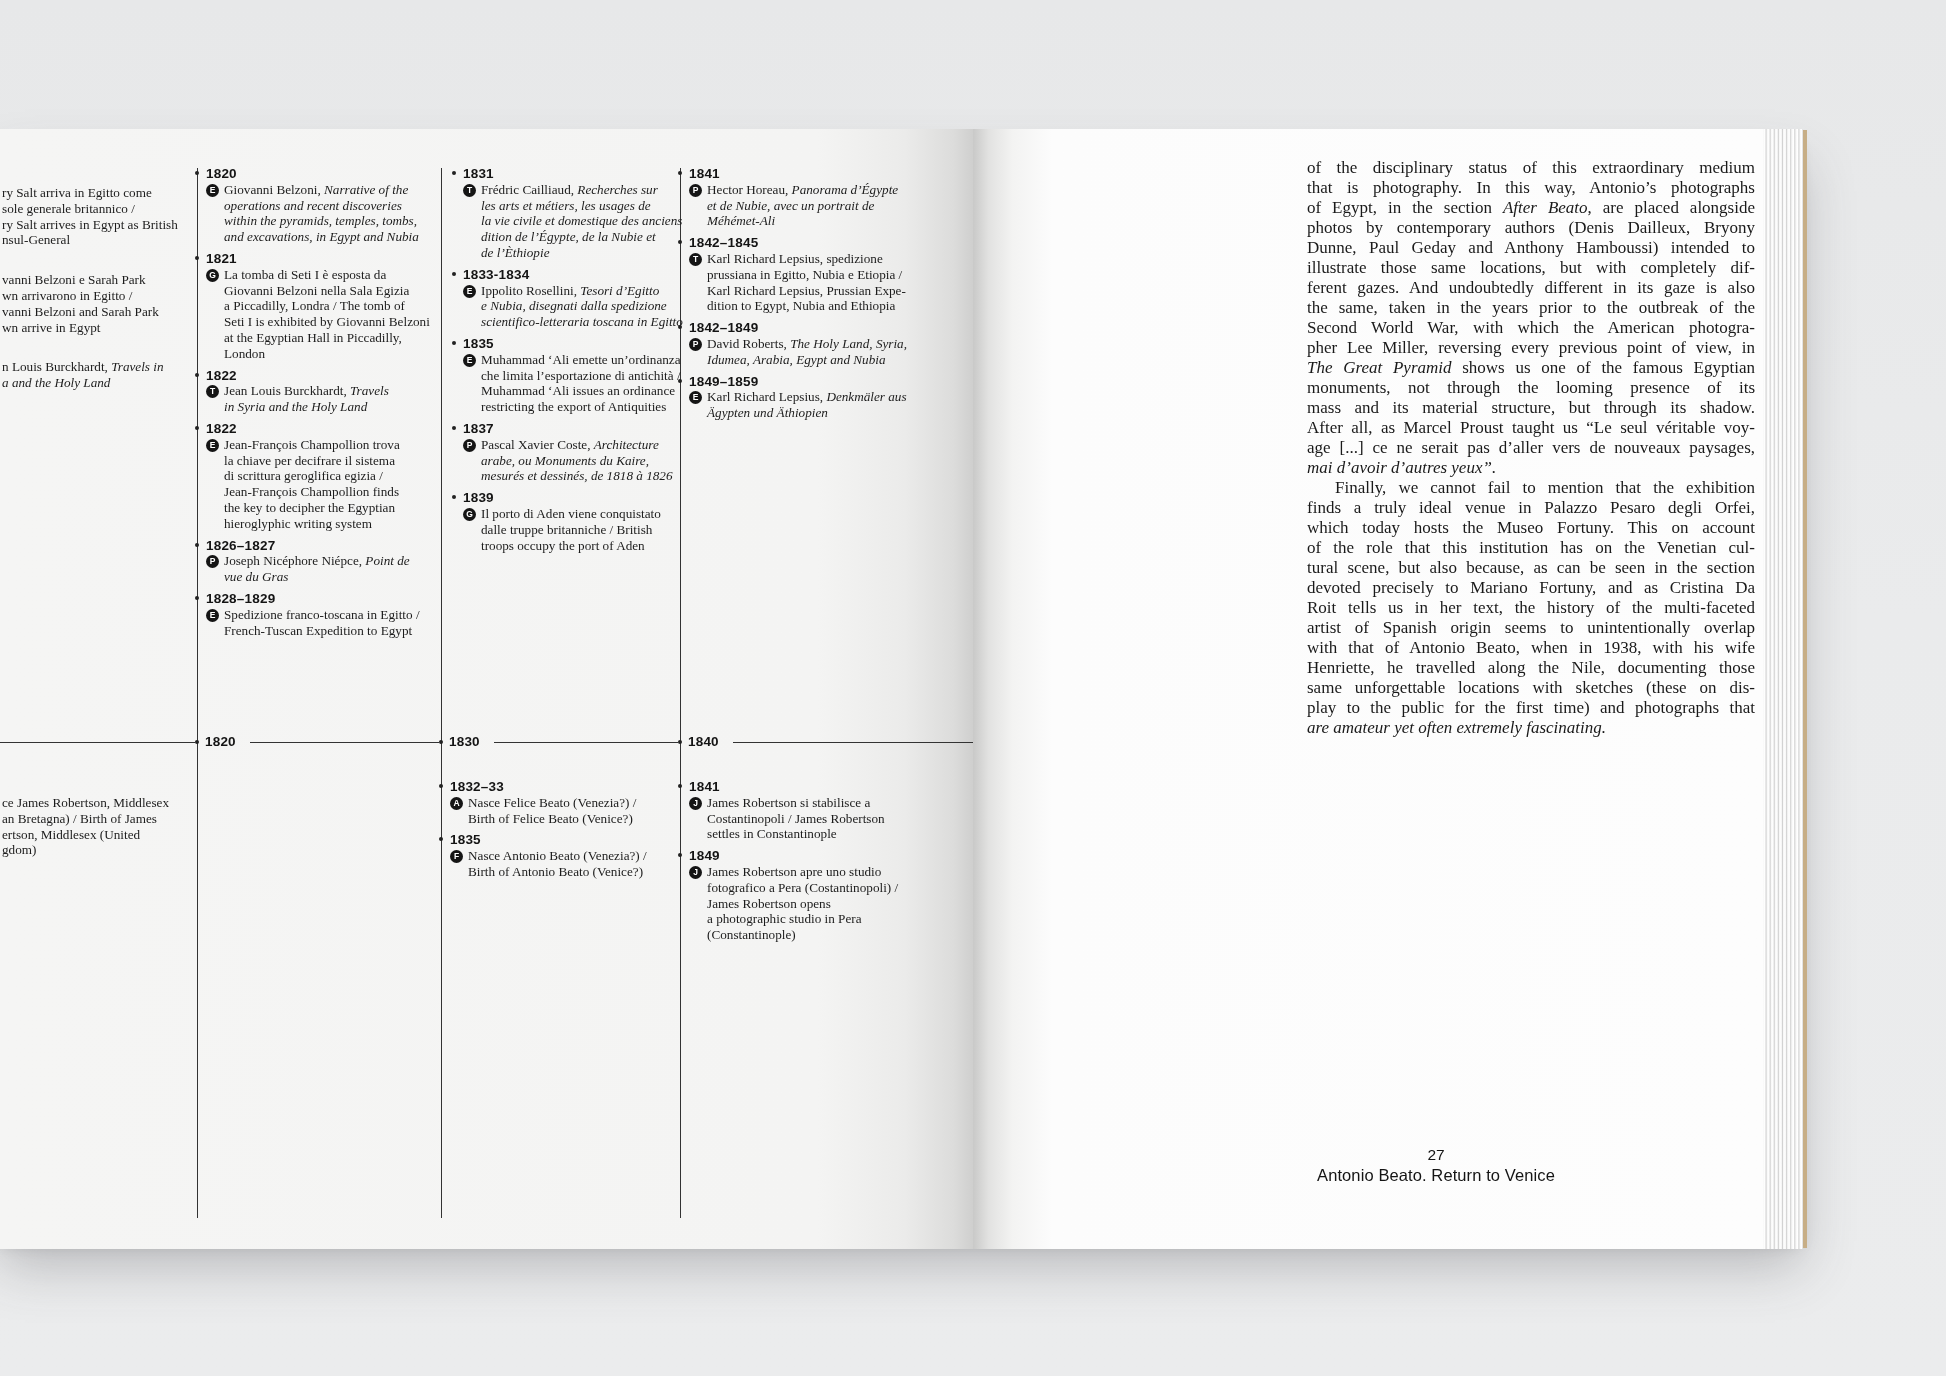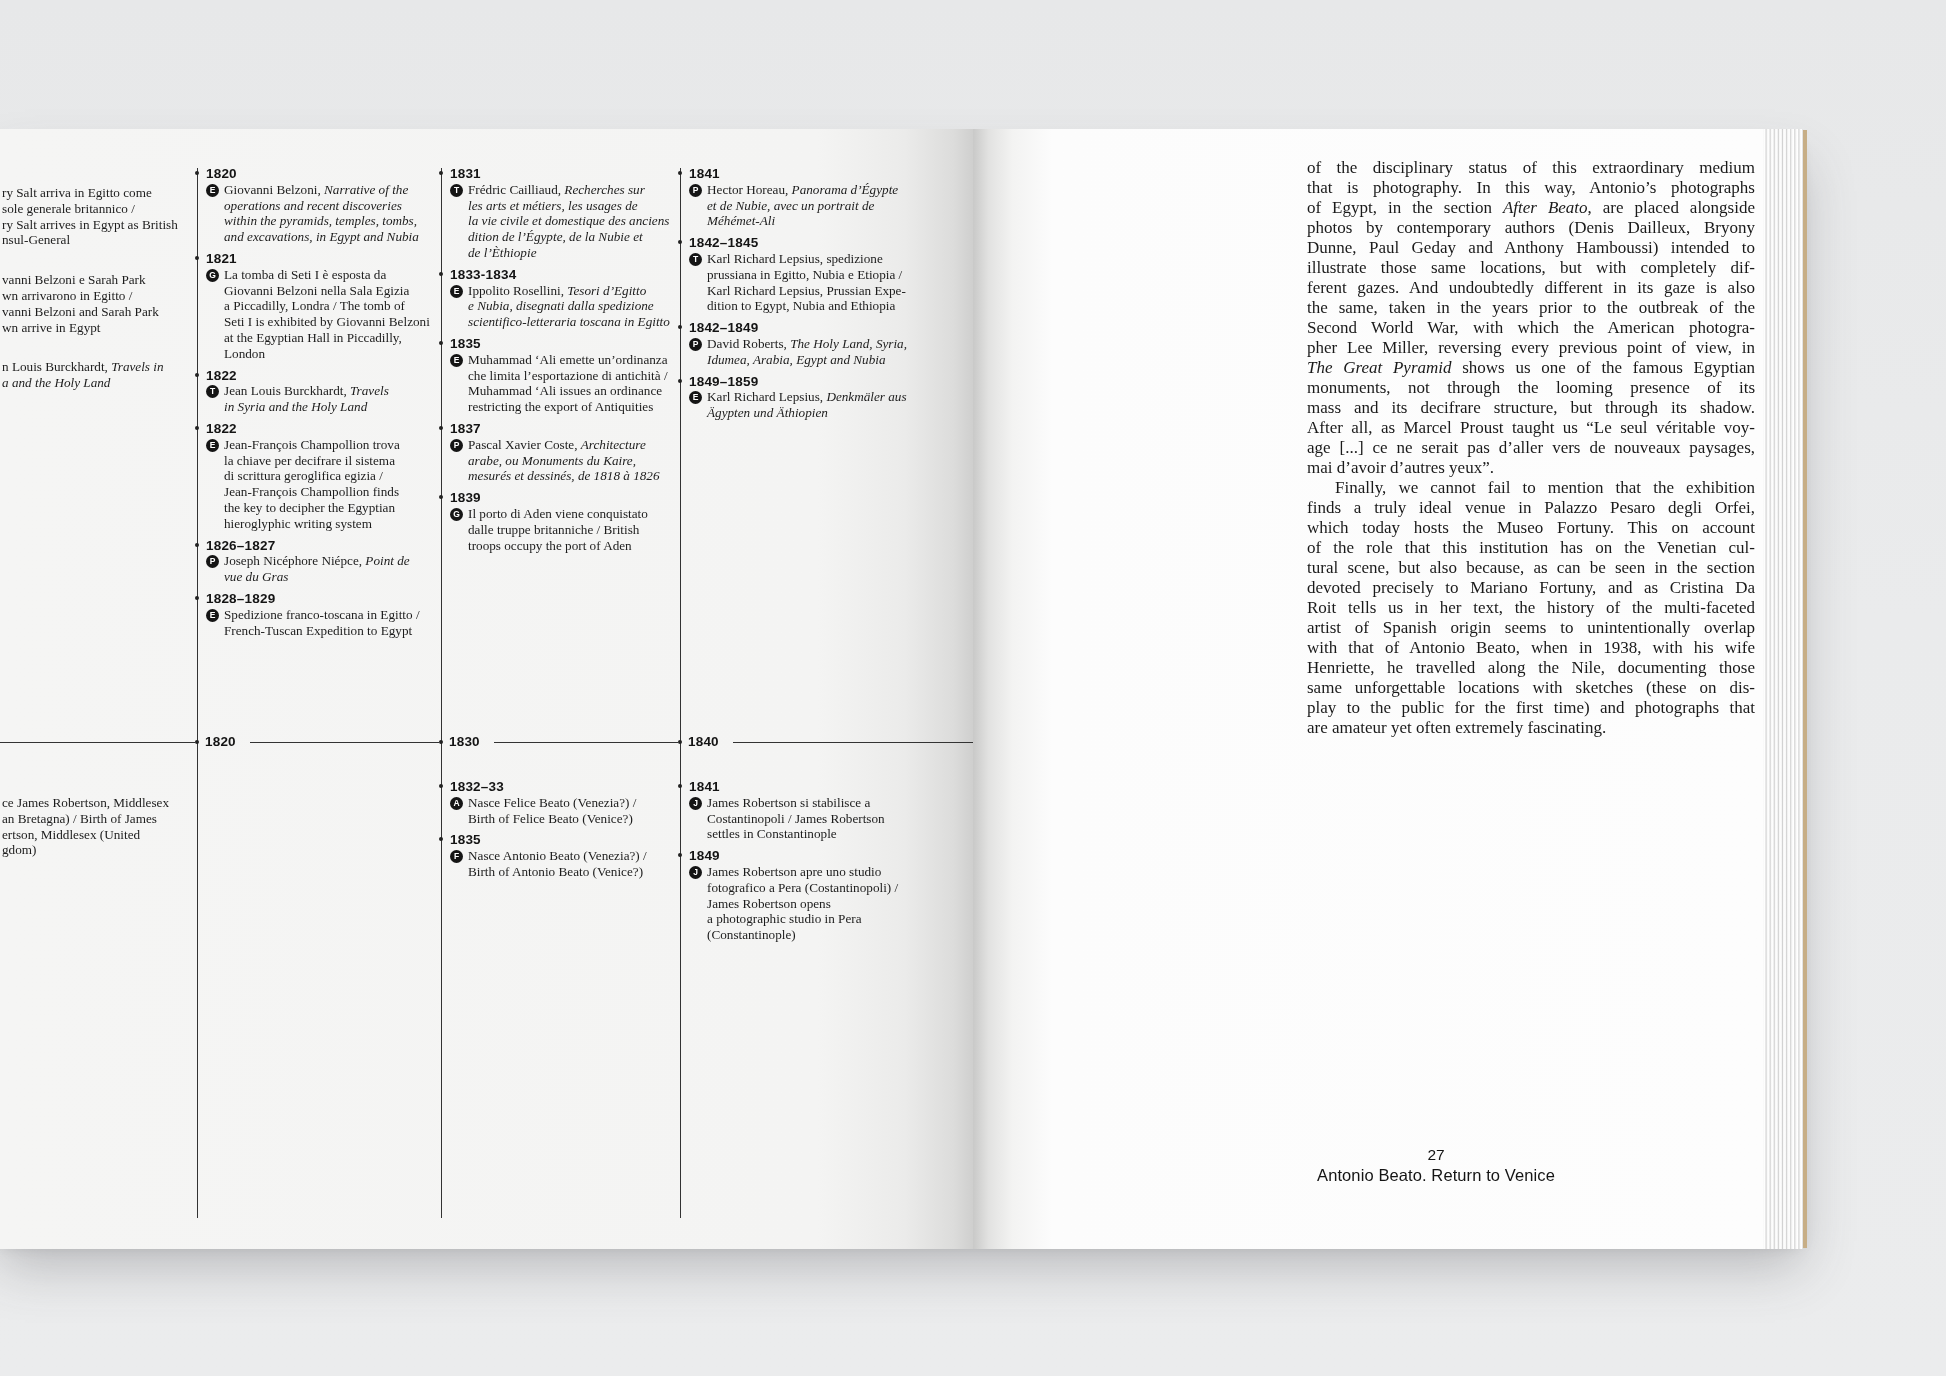--- a/index.html
+++ b/index.html
@@ -19,40 +19,40 @@
   
   .vline{position:absolute;width:1px;background:#333;}
   .hseg{position:absolute;height:1px;background:#333;top:742px;}
   .axis-dot{position:absolute;width:4px;height:4px;border-radius:50%;background:#222;top:740px;}
   .axis-year{position:absolute;top:734px;font:700 13.5px/16px "Liberation Sans",sans-serif;color:#141414;letter-spacing:.2px;}
   
   .tcol{position:absolute;width:252px;}
   .tcol.lined{padding-left:9px;}
   #top-col-1{left:2px;top:185px;}
   #top-col-2{left:197px;top:166px;}
-  #top-col-3{left:441px;top:166px;}
+  #top-col-3{left:454px;top:166px;}
   #top-col-4{left:680px;top:166px;}
   #bot-col-1{left:2px;top:795px;}
   #bot-col-2{left:441px;top:779px;}
   #bot-col-3{left:680px;top:779px;}
   .entry{position:relative;margin-bottom:6px;}
   .tcol.cut .entry{margin-bottom:24px;}
   .entry-year{position:relative;font:700 13.5px/15.8px "Liberation Sans",sans-serif;color:#141414;letter-spacing:.2px;}
   .year-dot{position:absolute;left:-11px;top:5px;width:4px;height:4px;border-radius:50%;background:#222;}
   .entry-body{position:relative;padding-left:18px;font:13.2px/15.8px "Liberation Serif",serif;color:#1c1c1c;}
   .tcol.cut .entry-body{padding-left:0;}
   .cat-icon{position:absolute;left:0;top:2px;width:13px;height:13px;border-radius:50%;background:#151515;
             color:#fff;font:700 8.5px/13px "Liberation Sans",sans-serif;text-align:center;}
   .tline{white-space:nowrap;}
   .it{font-style:italic;}
   
   .body-text{position:absolute;left:1307px;top:158px;width:448px;
              font:17px/20px "Liberation Serif",serif;color:#1a1a1a;}
   .bline{text-align:justify;text-align-last:justify;}
-  .bline.lastline{text-align-last:left;}
+  .bline.lastline{text-align-last:left;font-style:italic;}
   .bline.indent{text-indent:28px;}
   .page-footer{position:absolute;left:1216px;top:1146px;width:440px;text-align:center;color:#141414;}
   .pgnum{font:500 15.5px/18px "Liberation Sans",sans-serif;}
   .ftitle{font:500 16.5px/22px "Liberation Sans",sans-serif;letter-spacing:.1px;}
 </style>
 </head>
 <body>
 
 <div class="stage">
 
@@ -310,21 +310,21 @@
       <div class="bline"><span>of Egypt, in the section </span><span class="it">After Beato</span><span>, are placed alongside</span></div>
       <div class="bline"><span>photos by contemporary authors (Denis Dailleux, Bryony</span></div>
       <div class="bline"><span>Dunne, Paul Geday and Anthony Hamboussi) intended to</span></div>
       <div class="bline"><span>illustrate those same locations, but with completely dif-</span></div>
       <div class="bline"><span>ferent gazes. And undoubtedly different in its gaze is also</span></div>
       <div class="bline"><span>the same, taken in the years prior to the outbreak of the</span></div>
       <div class="bline"><span>Second World War, with which the American photogra-</span></div>
       <div class="bline"><span>pher Lee Miller, reversing every previous point of view, in</span></div>
       <div class="bline"><span class="it">The Great Pyramid</span><span> shows us one of the famous Egyptian</span></div>
       <div class="bline"><span>monuments, not through the looming presence of its</span></div>
-      <div class="bline"><span>mass and its decifrare structure, but through its shadow.</span></div>
+      <div class="bline"><span>mass and its material structure, but through its shadow.</span></div>
       <div class="bline"><span>After all, as Marcel Proust taught us “Le seul véritable voy-</span></div>
       <div class="bline"><span>age [...] ce ne serait pas d’aller vers de nouveaux paysages,</span></div>
       <div class="bline lastline"><span>mai d’avoir d’autres yeux”.</span></div>
       <div class="bline indent"><span>Finally, we cannot fail to mention that the exhibition</span></div>
       <div class="bline"><span>finds a truly ideal venue in Palazzo Pesaro degli Orfei,</span></div>
       <div class="bline"><span>which today hosts the Museo Fortuny. This on account</span></div>
       <div class="bline"><span>of the role that this institution has on the Venetian cul-</span></div>
       <div class="bline"><span>tural scene, but also because, as can be seen in the section</span></div>
       <div class="bline"><span>devoted precisely to Mariano Fortuny, and as Cristina Da</span></div>
       <div class="bline"><span>Roit tells us in her text, the history of the multi-faceted</span></div>

